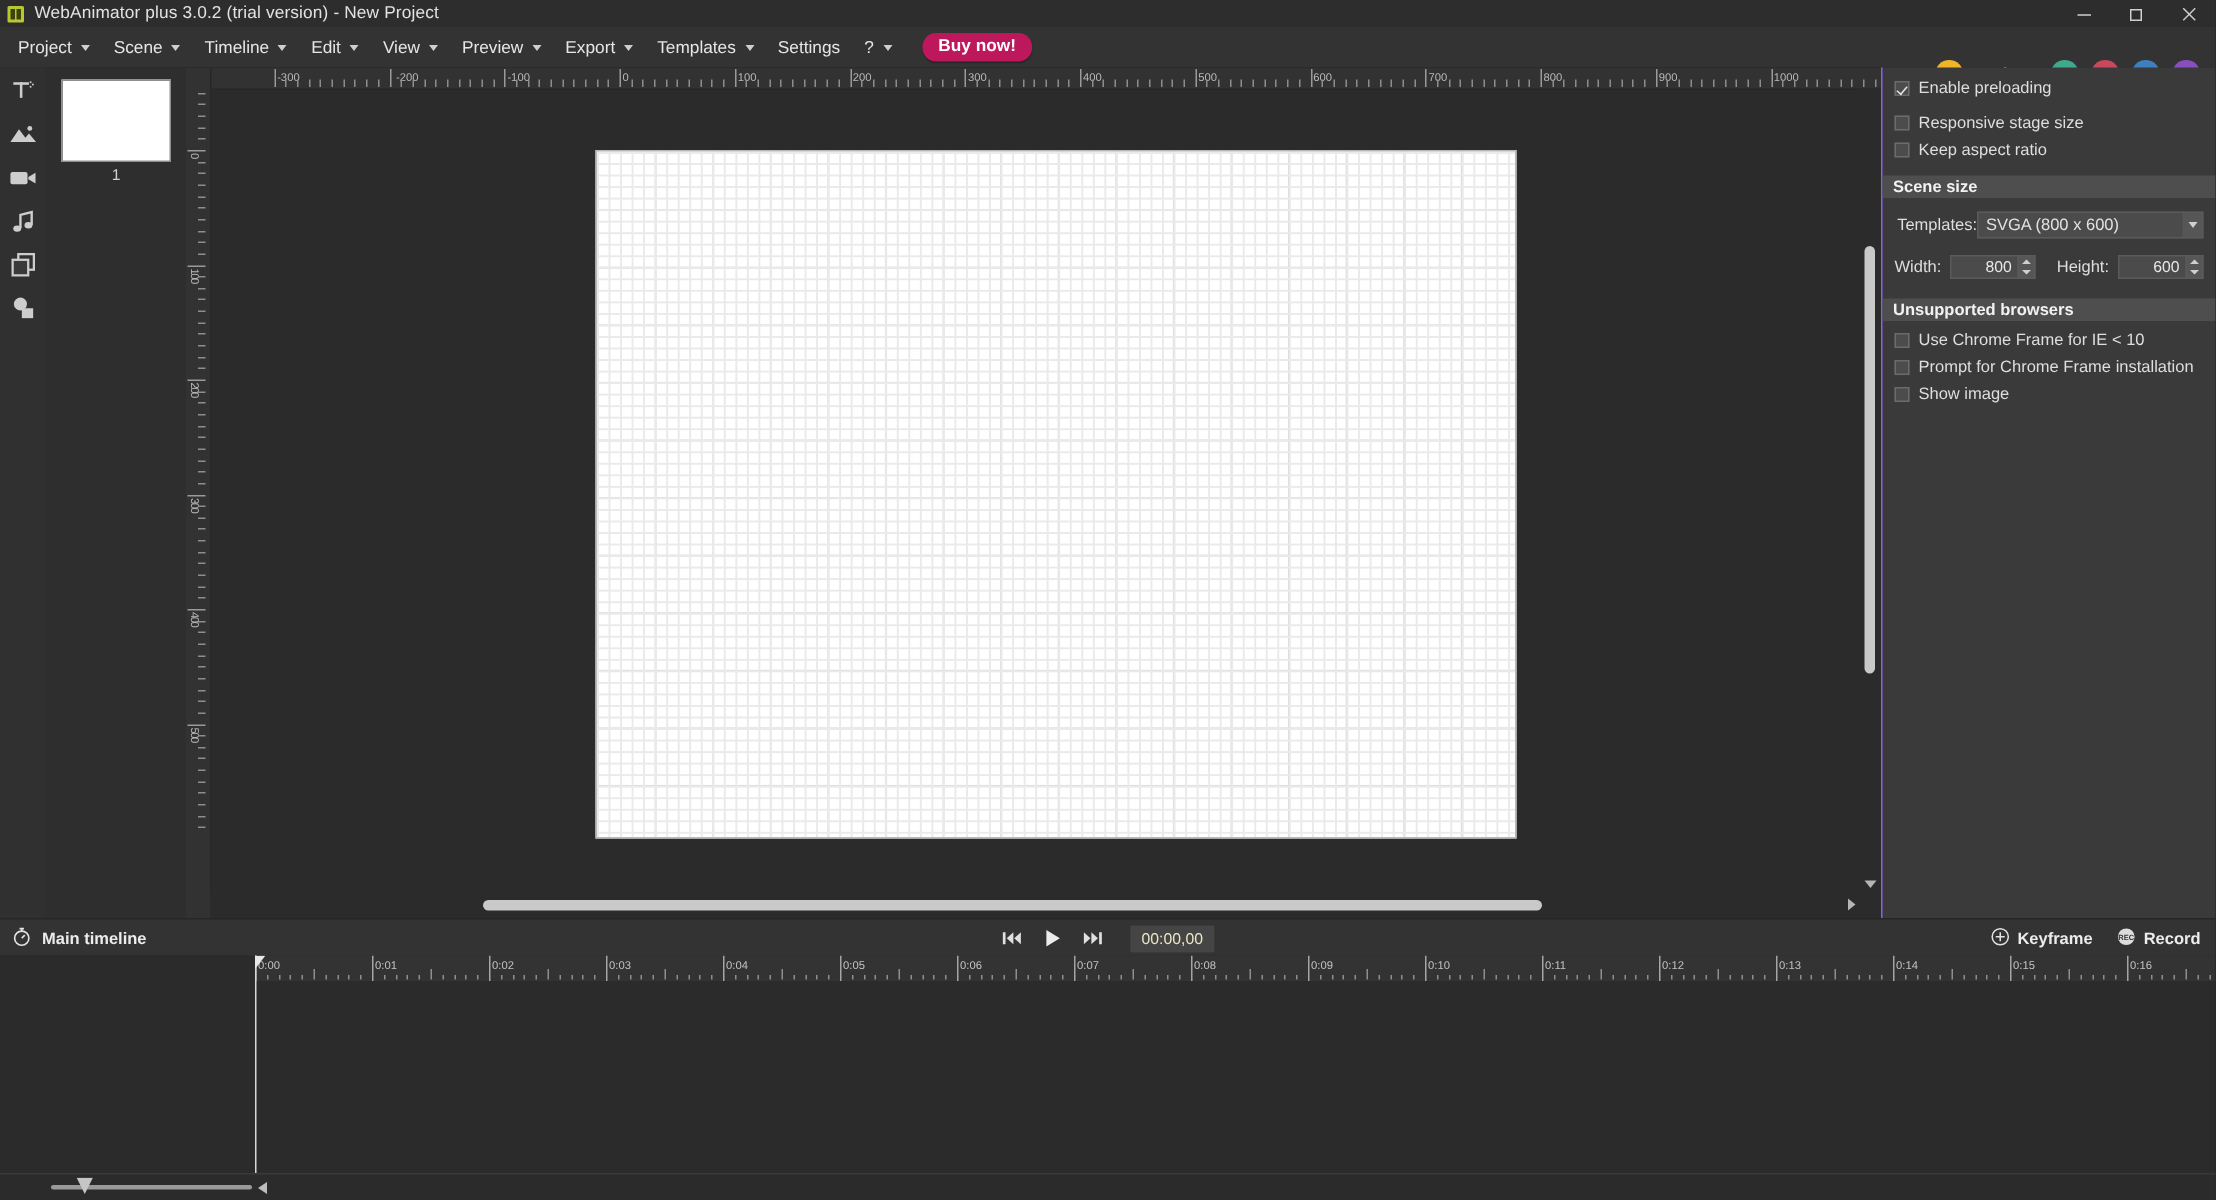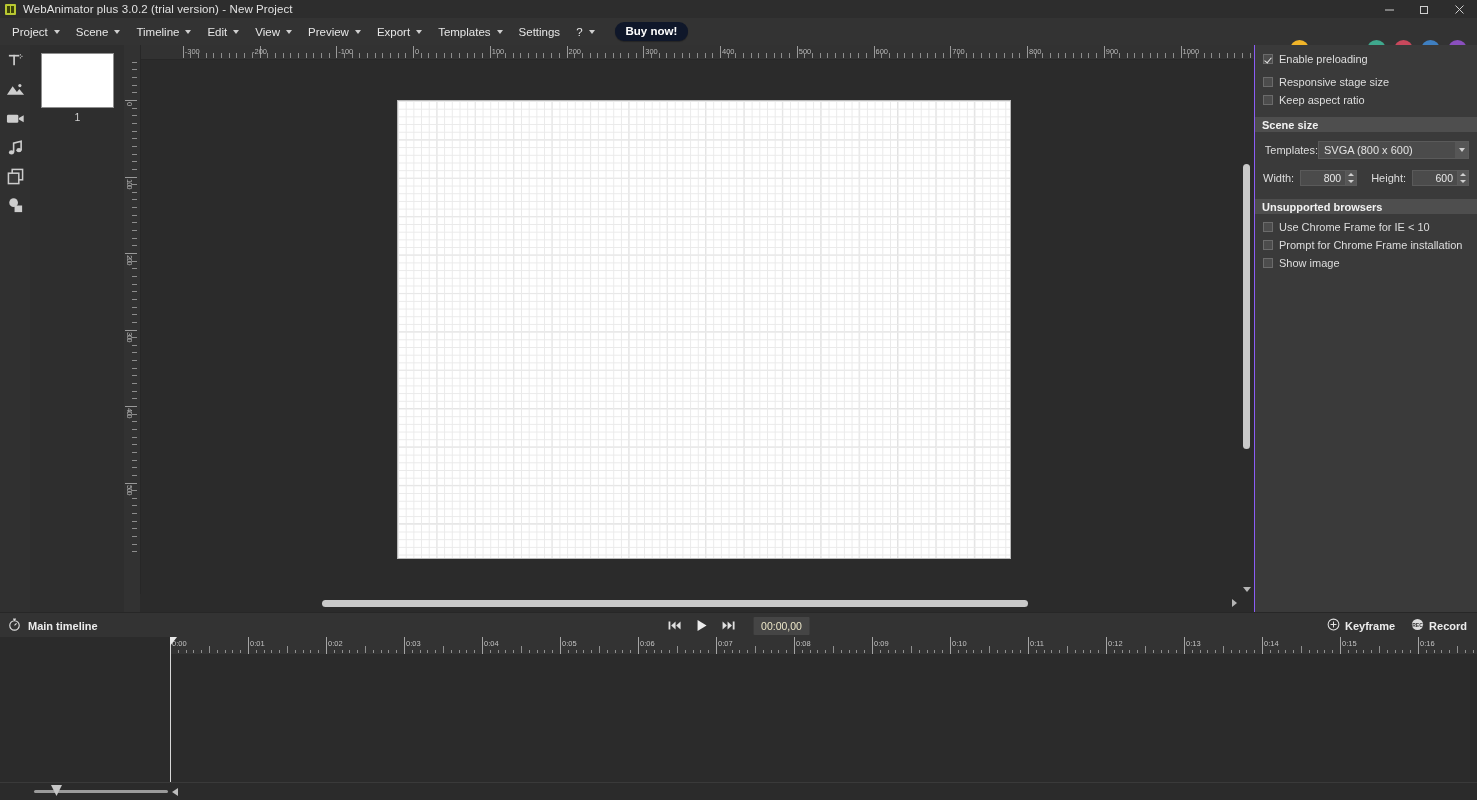--- a/index.html
+++ b/index.html
@@ -60,21 +60,21 @@
     padding: 0 8px; height: 27px; color: #e6e6e6; font-size: 11.5px;
     white-space: nowrap;
   }
   .menu-item .caret {
     width: 0; height: 0; border-left: 3.5px solid transparent;
     border-right: 3.5px solid transparent; border-top: 4px solid #cfcfcf;
     margin-top: 1px;
   }
   .buy-btn {
     margin-left: 12px;
-    background: #0f172a; color: #fff; font-size: 11.5px; font-weight: bold;
+    background: #be185d; color: #fff; font-size: 11.5px; font-weight: bold;
     border-radius: 9px; padding: 3px 11px 4px; white-space: nowrap;
     box-shadow: 0 1px 1px rgba(0,0,0,.3);
   }
   
   .topright {
     position: absolute; right: 0; top: 18px; height: 27px;
     display: flex; align-items: center; gap: 8px; padding-right: 10px;
   }
   .circ {
     width: 19px; height: 19px; border-radius: 50%;
@@ -533,21 +533,21 @@
         <div class="tick" style="left: 50.425px;"></div>
         <div class="tick" style="left: 58.1px;"></div>
         <div class="tick" style="left: 65.775px;"></div>
         <div class="tick" style="left: 73.45px;"></div>
         <div class="tick" style="left: 81.125px;"></div>
         <div class="tick" style="left: 88.8px;"></div>
         <div class="tick" style="left: 96.475px;"></div>
         <div class="tick" style="left: 104.15px;"></div>
         <div class="tick" style="left: 111.825px;"></div>
         <div class="tick major" style="left: 119.5px;"></div>
-        <div class="rlabel" style="left: 110px; text-align: center;">-200</div>
+        <div class="rlabel" style="left: 122px; text-align: center;">-200</div>
         <div class="tick" style="left: 127.175px;"></div>
         <div class="tick" style="left: 134.85px;"></div>
         <div class="tick" style="left: 142.525px;"></div>
         <div class="tick" style="left: 150.2px;"></div>
         <div class="tick" style="left: 157.875px;"></div>
         <div class="tick" style="left: 165.55px;"></div>
         <div class="tick" style="left: 173.225px;"></div>
         <div class="tick" style="left: 180.9px;"></div>
         <div class="tick" style="left: 188.575px;"></div>
         <div class="tick major" style="left: 196.25px;"></div>

